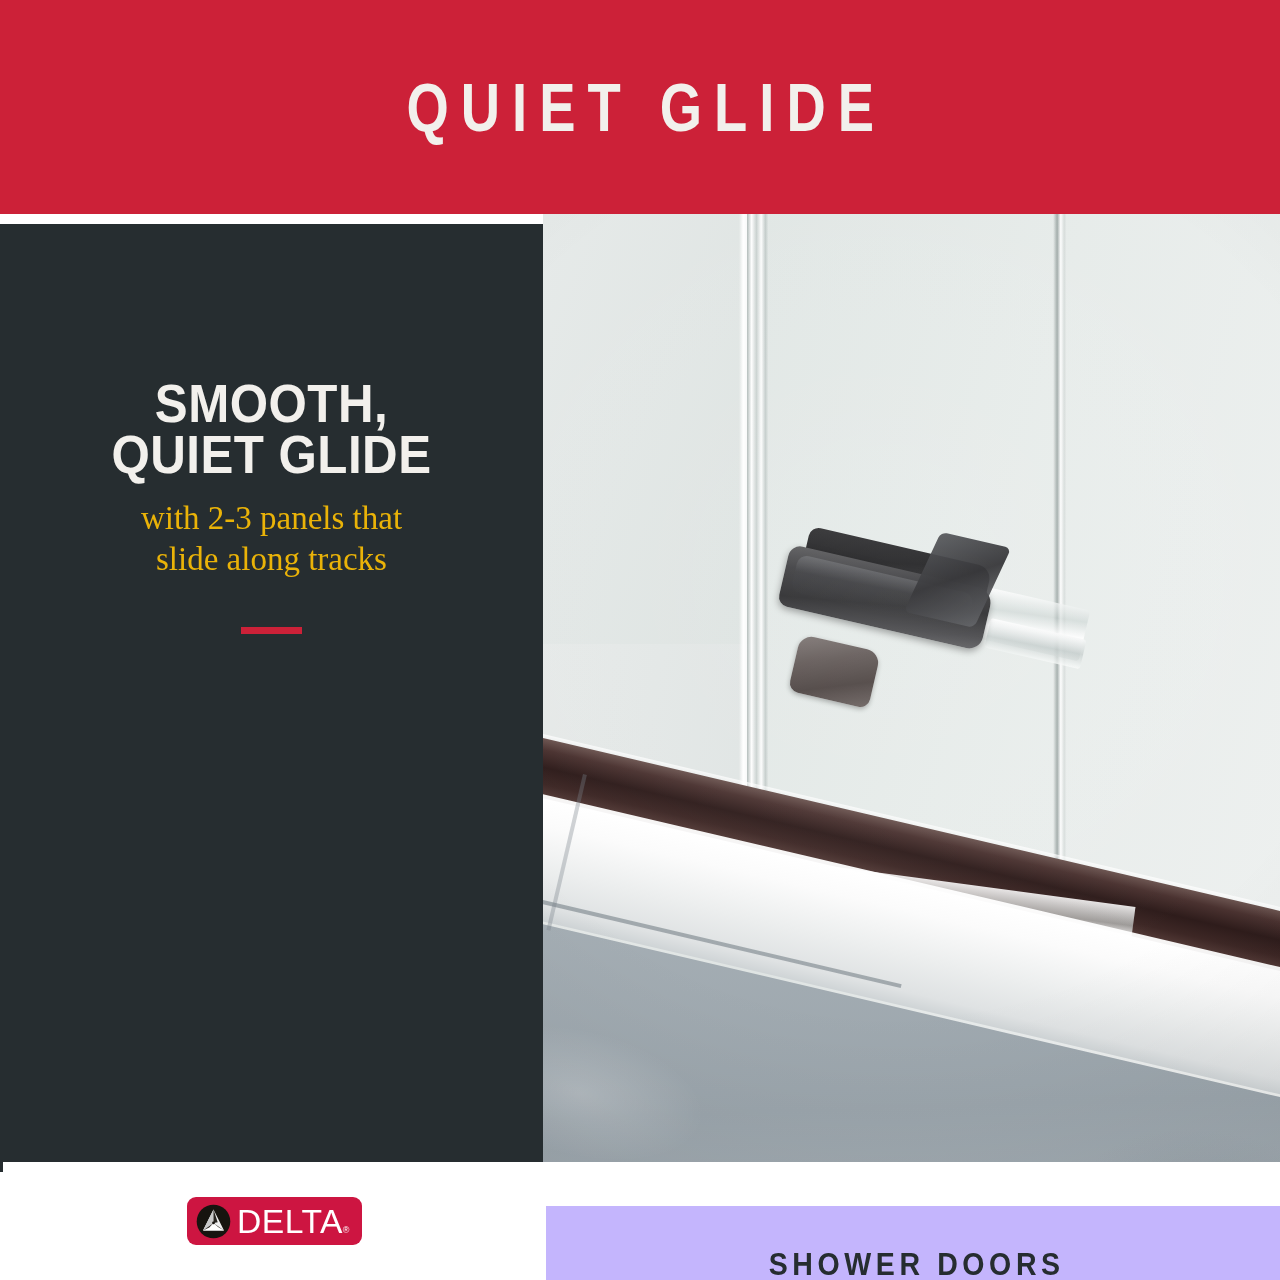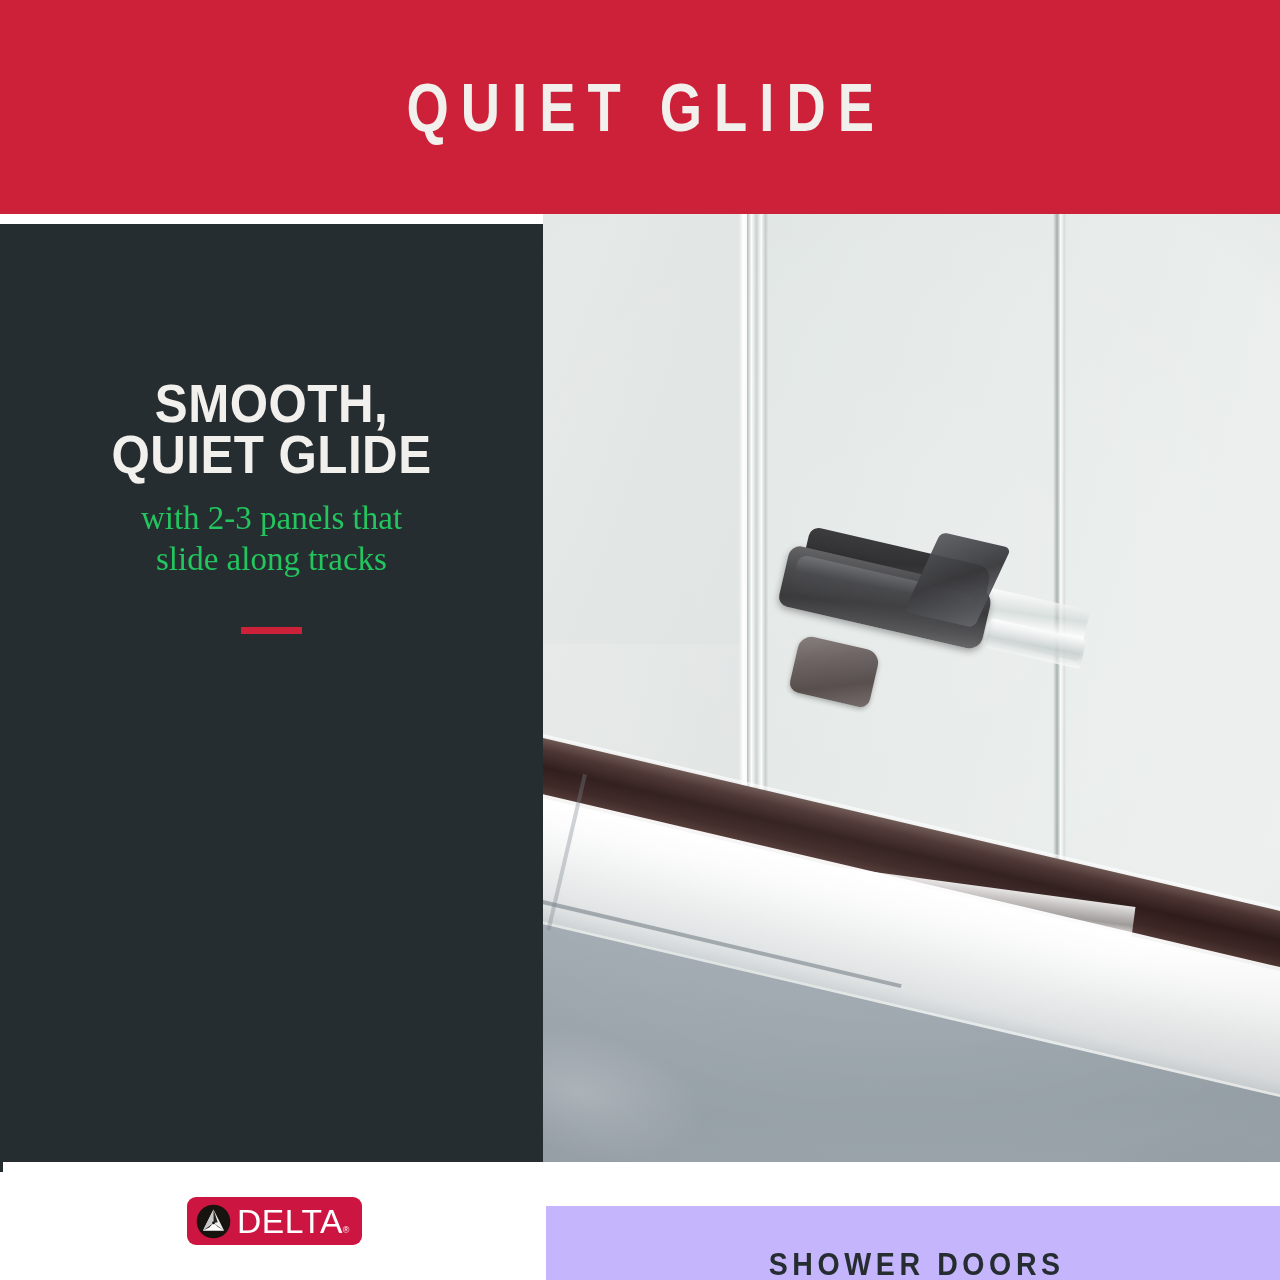--- a/index.html
+++ b/index.html
@@ -52,21 +52,21 @@
     letter-spacing:0.5px;
     color:#f2f0ec;
     transform:scaleX(0.93);
     white-space:pre-line;
   }
   .feature-sub {
     font-family:"Liberation Serif", serif;
     font-weight:400;
     font-size:33px;
     line-height:41px;
-    color:#22c55e;
+    color:#eab308;
     margin-top:18px;
     white-space:pre-line;
   }
   .accent-bar {
     width:61px; height:7px; background:#cc2138;
     margin:47px 0 47px 0;
   }
 
   
   .photo {

